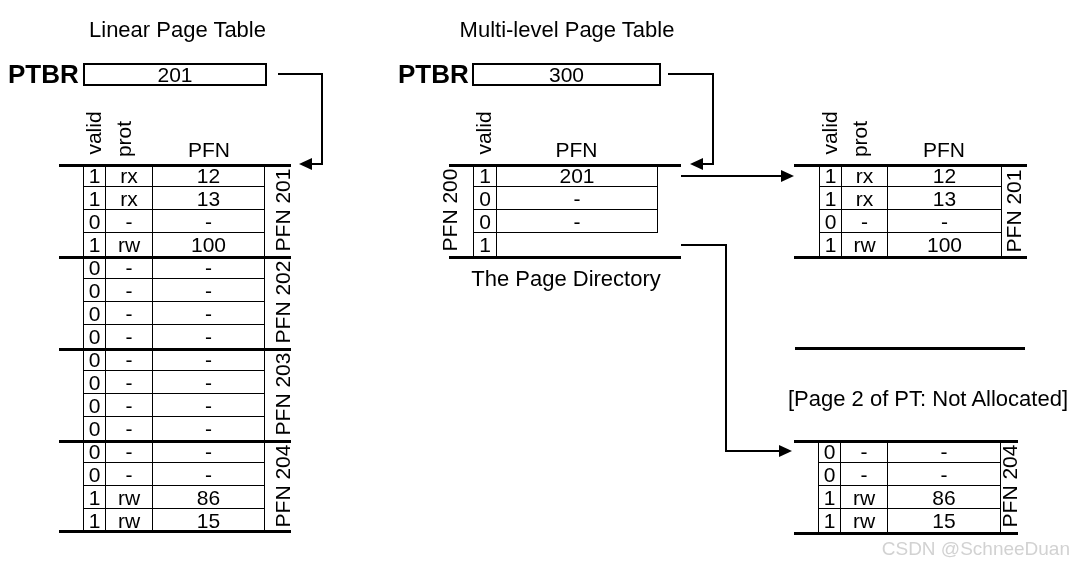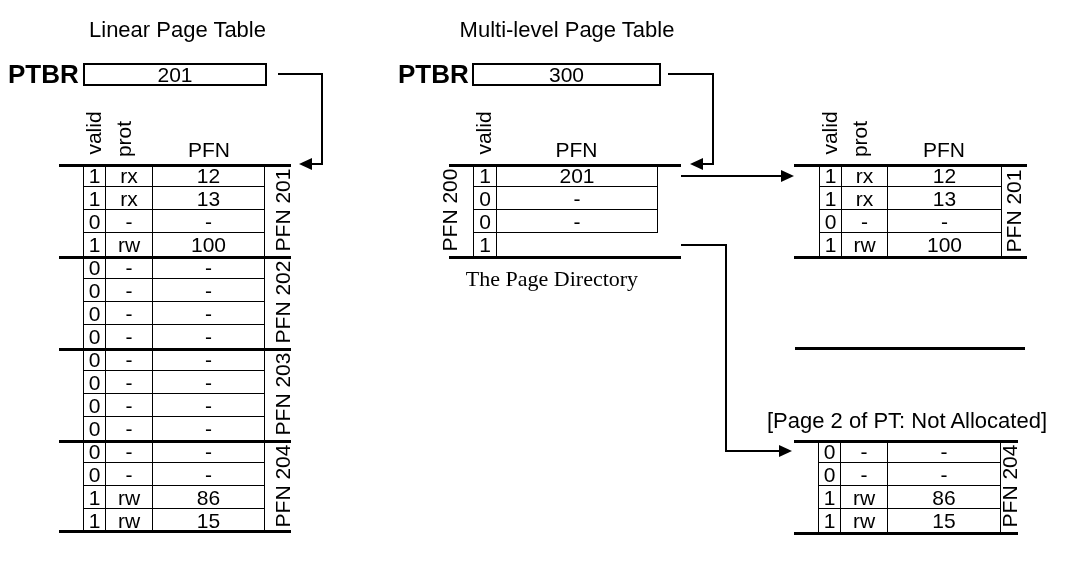--- a/index.html
+++ b/index.html
@@ -137,21 +137,21 @@
       <span class="c">201</span>
       <span class="c">0</span>
       <span class="c">-</span>
       <span class="c">0</span>
       <span class="c">-</span>
       <span class="c">1</span>
     </div>
     <div class="hline" style="left:0;top:0;width:232px;"></div>
     <div class="hline" style="left:0;top:92px;width:232px;"></div>
   </div>
-  <div class="title" style="left:436px;top:267px;width:232px;font-family:Liberation Serif, serif;">The Page Directory</div>
+  <div class="title" style="left:450px;top:267px;width:232px;">The Page Directory</div>
 
   <div class="vtext" style="left:799px;top:122px;width:62px;">valid</div>
   <div class="vtext" style="left:836px;top:128px;width:48px;">prot</div>
   <div class="htext" style="left:887px;top:139px;width:114px;">PFN</div>
 
   <div class="tbl" style="left:794px;top:164px;width:233px;height:95px;">
     <div class="grid g3 rtg" style="left:25px;top:0;">
       <span class="c">1</span>
       <span class="c">rx</span>
       <span class="c">12</span>
@@ -164,21 +164,21 @@
       <span class="c">1</span>
       <span class="c">rw</span>
       <span class="c">100</span>
     </div>
     <div class="hline" style="left:0;top:0;width:233px;"></div>
     <div class="hline" style="left:0;top:92px;width:233px;"></div>
   </div>
   <div class="vtext" style="left:968px;top:200px;width:92px;">PFN 201</div>
 
   <div class="hline" style="left:795px;top:347px;width:230px;"></div>
-  <div class="note" style="left:746px;top:409px;">[Page 2 of PT: Not Allocated]</div>
+  <div class="note" style="left:746px;top:387px;text-align:right;">[Page 2 of PT: Not Allocated]</div>
 
   <div class="tbl" style="left:794px;top:440px;width:224px;height:95px;">
     <div class="grid g3 rbg" style="left:24px;top:0;">
       <span class="c">0</span>
       <span class="c">-</span>
       <span class="c">-</span>
       <span class="c">0</span>
       <span class="c">-</span>
       <span class="c">-</span>
       <span class="c">1</span>
@@ -212,14 +212,15 @@
     <div class="ah-right" style="left:781px;top:170px;"></div>
   </div>
 
   <div>
     <div class="seg" style="left:681px;top:244px;width:46px;height:2px;"></div>
     <div class="seg" style="left:725px;top:244px;width:2px;height:208px;"></div>
     <div class="seg" style="left:725px;top:450px;width:54px;height:2px;"></div>
     <div class="ah-right" style="left:779px;top:445px;"></div>
   </div>
 
+  <div class="watermark" style="left:870px;top:539px;">CSDN @SchneeDuan</div>
 
 </div>
 
 </body></html>

